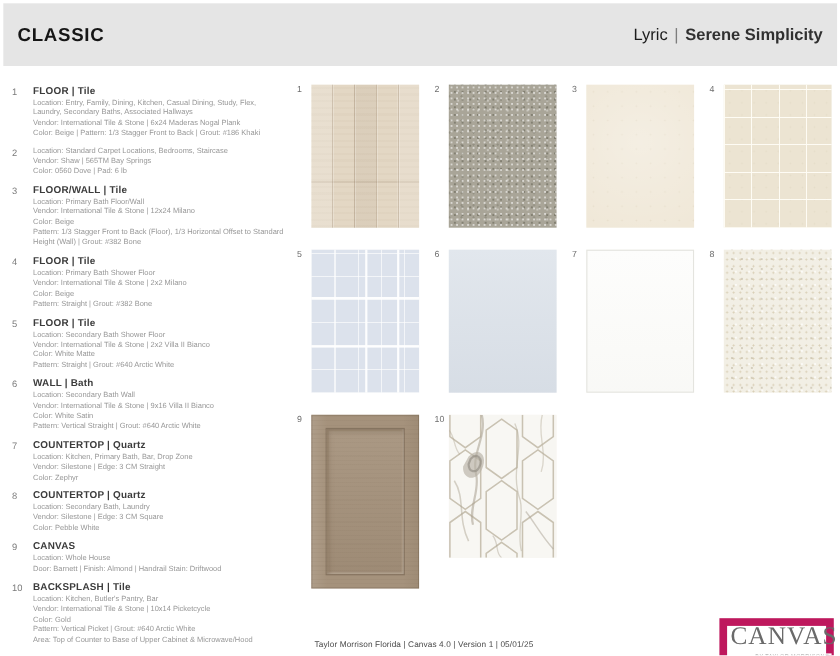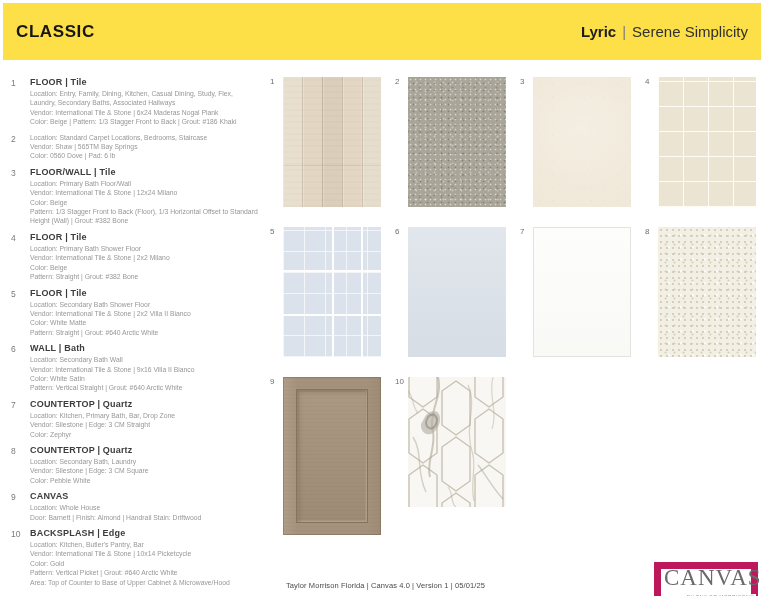--- a/index.html
+++ b/index.html
@@ -1,26 +1,26 @@
 <!DOCTYPE html>
 <html><head>
 <meta charset="utf-8">
 <style>
   html,body{margin:0;padding:0;background:#fff;}
   .page{position:relative;width:764px;height:596px;background:#fff;overflow:hidden;
         font-family:"Liberation Sans","DejaVu Sans",sans-serif;}
 
   
-  .topbar{position:absolute;top:3px;left:3px;right:3px;height:57px;background:#fde047;
+  .topbar{position:absolute;top:3px;left:3px;right:3px;height:57px;background:#e5e5e5;
           display:flex;align-items:center;justify-content:space-between;padding:16px 13px;box-sizing:border-box;}
   .collection{font-size:17px;font-weight:700;letter-spacing:.6px;color:#161616;}
   .brandwrap{font-size:15px;color:#2b2b2b;display:flex;align-items:center;gap:6px;}
-  .brand{font-weight:700;color:#1c1c1c;}
+  .brand{font-weight:400;color:#1c1c1c;}
   .brand-div{color:#7d7d7d;font-weight:300;}
-  .brand-sub{font-weight:400;color:#303030;}
+  .brand-sub{font-weight:700;color:#303030;}
 
   
   .finishes{position:absolute;left:11px;top:77px;width:248px;}
   .item{display:flex;margin-bottom:6px;}
   .inum{width:19px;flex:none;font-size:8.5px;color:#7a7a7a;padding-top:1px;}
   .ibody{flex:1;min-width:0;}
   .ititle{font-size:9px;font-weight:700;color:#3c3c3c;letter-spacing:.2px;line-height:11px;margin-bottom:1px;}
   .iline{font-size:6.8px;color:#979797;line-height:9.4px;}
 
   
@@ -193,21 +193,21 @@
       <div class="ibody">
         <div class="ititle">CANVAS</div>
         <div class="iline">Location: Whole House</div>
         <div class="iline">Door: Barnett | Finish: Almond | Handrail Stain: Driftwood</div>
       </div>
     </div>
 
     <div class="item">
       <div class="inum">10</div>
       <div class="ibody">
-        <div class="ititle">BACKSPLASH | Edge</div>
+        <div class="ititle">BACKSPLASH | Tile</div>
         <div class="iline">Location: Kitchen, Butler's Pantry, Bar</div>
         <div class="iline">Vendor: International Tile &amp; Stone | 10x14 Picketcycle</div>
         <div class="iline">Color: Gold</div>
         <div class="iline">Pattern: Vertical Picket | Grout: #640 Arctic White</div>
         <div class="iline">Area: Top of Counter to Base of Upper Cabinet &amp; Microwave/Hood</div>
       </div>
     </div>
 
   </div>
 

